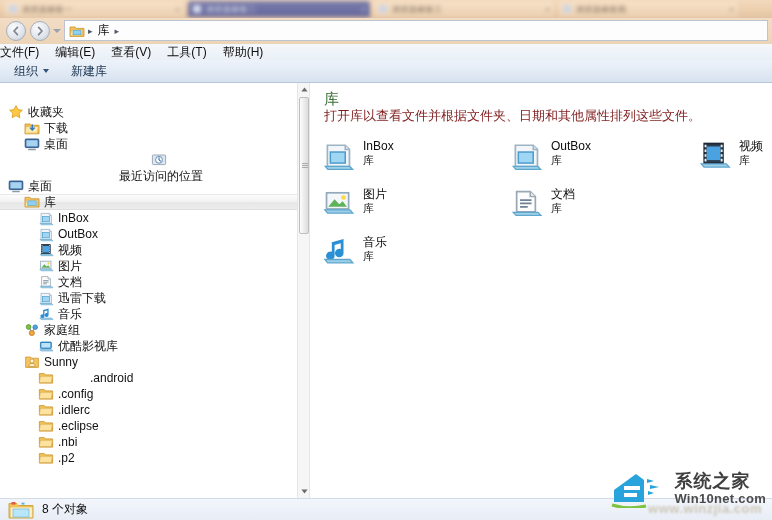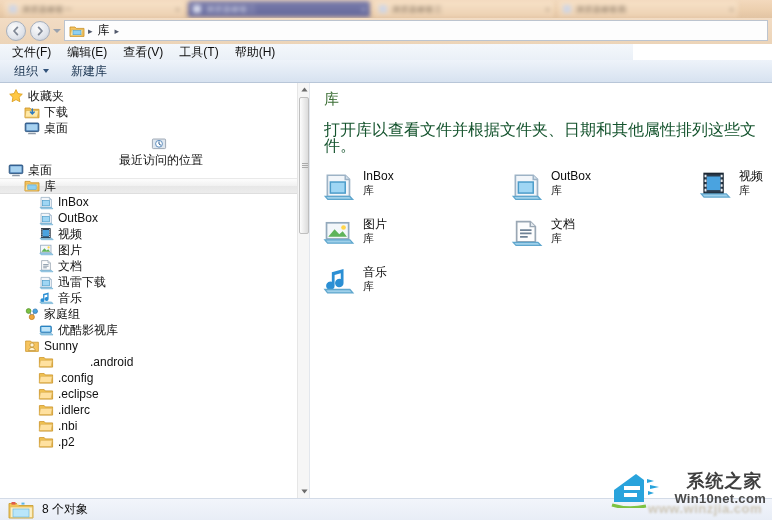--- a/index.html
+++ b/index.html
@@ -57,23 +57,23 @@
     position:absolute;left:64px;top:2px;right:4px;height:21px;
     background:#fdfdfd;border:1px solid #bcc4cf;box-sizing:border-box;
     display:flex;align-items:center;
   }
   .crumbicon{margin-left:4px;flex:none;}
   .crumb{font-size:12px;color:#101010;margin:0 2px;}
   .crumbsep{color:#50586a;font-size:9px;margin:0 3px;}
 
   
   .menubar{
-    position:absolute;left:0;top:44px;width:633px;height:16px;
+    position:absolute;left:0;top:44px;width:772px;height:16px;
     background:linear-gradient(180deg,#f4f7fb,#eaf0f7);
-    display:flex;align-items:center;padding-left:12px;box-sizing:border-box;
+    display:flex;align-items:center;box-sizing:border-box;
   }
   .menuitem{font-size:12px;color:#0d0d0d;margin-right:16px;white-space:nowrap;}
 
   
   .toolbar{
     position:absolute;left:0;top:60px;width:772px;height:23px;
     background:linear-gradient(180deg,#eef3fa 0%,#e3ebf5 48%,#d7e2f0 100%);
     border-bottom:1px solid #b8c6d8;
     display:flex;align-items:center;padding-left:14px;box-sizing:border-box;
   }
@@ -88,21 +88,21 @@
     position:absolute;left:0;top:0;width:298px;height:415px;
     background:#fff;overflow:hidden;
   }
   .pane-divider{position:absolute;left:309px;top:0;width:1px;height:415px;background:#e3e7ed;}
   .main{
     position:absolute;left:310px;top:0;right:0;height:415px;background:#fff;
     overflow:hidden;
   }
 
   
-  .tree{padding-top:5px;text-align:center;}
+  .tree{padding-top:21px;text-align:center;}
   .node{
     position:relative;height:16px;display:flex;align-items:center;
     white-space:nowrap;font-size:12px;color:#111;
   }
   .node.sel{
     background:linear-gradient(180deg,#fdfdfd 0%,#f1f1f1 48%,#e7e7e7 52%,#ececec 100%);
     border-top:1px solid #e9e9e9;border-bottom:1px solid #dedede;
     height:16px;box-sizing:border-box;
   }
   .node .nico{width:16px;height:16px;flex:none;margin-right:4px;
@@ -125,21 +125,21 @@
     position:absolute;left:1px;top:14px;width:10px;height:137px;
     background:linear-gradient(90deg,#fdfdfd,#ececec 50%,#dcdcdc);
     border:1px solid #bfbfbf;border-radius:2px;box-sizing:border-box;
   }
   .sbar .grip{position:absolute;left:2px;top:50%;margin-top:-3px;width:6px;height:6px;}
   .sbar .grip i{display:block;height:1px;background:#aaa;margin-bottom:1px;}
 
   
   .mhead{padding:6px 0 6px 14px;}
   .mtitle{font-size:15px;color:#3b6e35;line-height:19px;}
-  .mdesc{font-size:16px;color:#14532d;line-height:16px;margin-top:14px;}
+  .mdesc{font-size:13px;color:#7f1d1d;line-height:16px;margin-top:0;}
 
   
   .grid{position:relative;margin-top:6px;height:320px;}
   .gitem{
     position:absolute;display:flex;align-items:flex-start;
     width:180px;height:38px;
   }
   .gitem .gico{width:40px;height:38px;flex:none;
     display:flex;align-items:center;justify-content:center;}
   .gitem .gtxt{margin-left:5px;padding-top:3px;}
@@ -157,21 +157,21 @@
     display:flex;align-items:center;justify-content:center;}
   .statusbar .stxt{font-size:12px;color:#0e0e0e;}
 
   
   .watermark{
     position:absolute;right:6px;bottom:12px;
     display:flex;align-items:center;gap:4px;
   }
   .wm-text{display:flex;flex-direction:column;line-height:1;}
   .wm-cn{font-size:18px;font-weight:bold;color:#3f3f3f;letter-spacing:1px;
-    text-shadow:1px 1px 0 #fff;margin-left:12px;}
+    text-shadow:1px 1px 0 #fff;}
   .wm-en{font-size:13px;font-weight:bold;color:#4b4b4b;letter-spacing:.3px;margin-top:2px;}
   .wm-ghost{
     position:absolute;right:10px;bottom:4px;
     font-size:13px;font-weight:bold;color:rgba(150,120,60,.35);
     filter:blur(1.2px);letter-spacing:.5px;
   }
 </style>
 </head>
 <body>
 
@@ -428,30 +428,30 @@
             </span>
             <span class="nlbl">.config</span>
           </div>
           <div class="node" style="padding-left: 38px;">
             <span class="nico">
               <svg width="16" height="16" viewBox="0 0 16 16">
                 <path d="M1.4 3.6 h4.8 l1.1 1.3 H14.6 v8.2 H1.4 z" fill="#f3c354" stroke="#c99123" stroke-width=".8"></path>
                 <path d="M2.4 6.2 h12 l-1.2 6.4 H1.3 z" fill="#ffe1a0" stroke="#d9ae4e" stroke-width=".7"></path>
               </svg>
             </span>
-            <span class="nlbl">.eclipse</span>
+            <span class="nlbl">.idlerc</span>
           </div>
           <div class="node" style="padding-left: 38px;">
             <span class="nico">
               <svg width="16" height="16" viewBox="0 0 16 16">
                 <path d="M1.4 3.6 h4.8 l1.1 1.3 H14.6 v8.2 H1.4 z" fill="#f3c354" stroke="#c99123" stroke-width=".8"></path>
                 <path d="M2.4 6.2 h12 l-1.2 6.4 H1.3 z" fill="#ffe1a0" stroke="#d9ae4e" stroke-width=".7"></path>
               </svg>
             </span>
-            <span class="nlbl">.idlerc</span>
+            <span class="nlbl">.eclipse</span>
           </div>
           <div class="node" style="padding-left: 38px;">
             <span class="nico">
               <svg width="16" height="16" viewBox="0 0 16 16">
                 <path d="M1.4 3.6 h4.8 l1.1 1.3 H14.6 v8.2 H1.4 z" fill="#f3c354" stroke="#c99123" stroke-width=".8"></path>
                 <path d="M2.4 6.2 h12 l-1.2 6.4 H1.3 z" fill="#ffe1a0" stroke="#d9ae4e" stroke-width=".7"></path>
               </svg>
             </span>
             <span class="nlbl">.nbi</span>
           </div>

